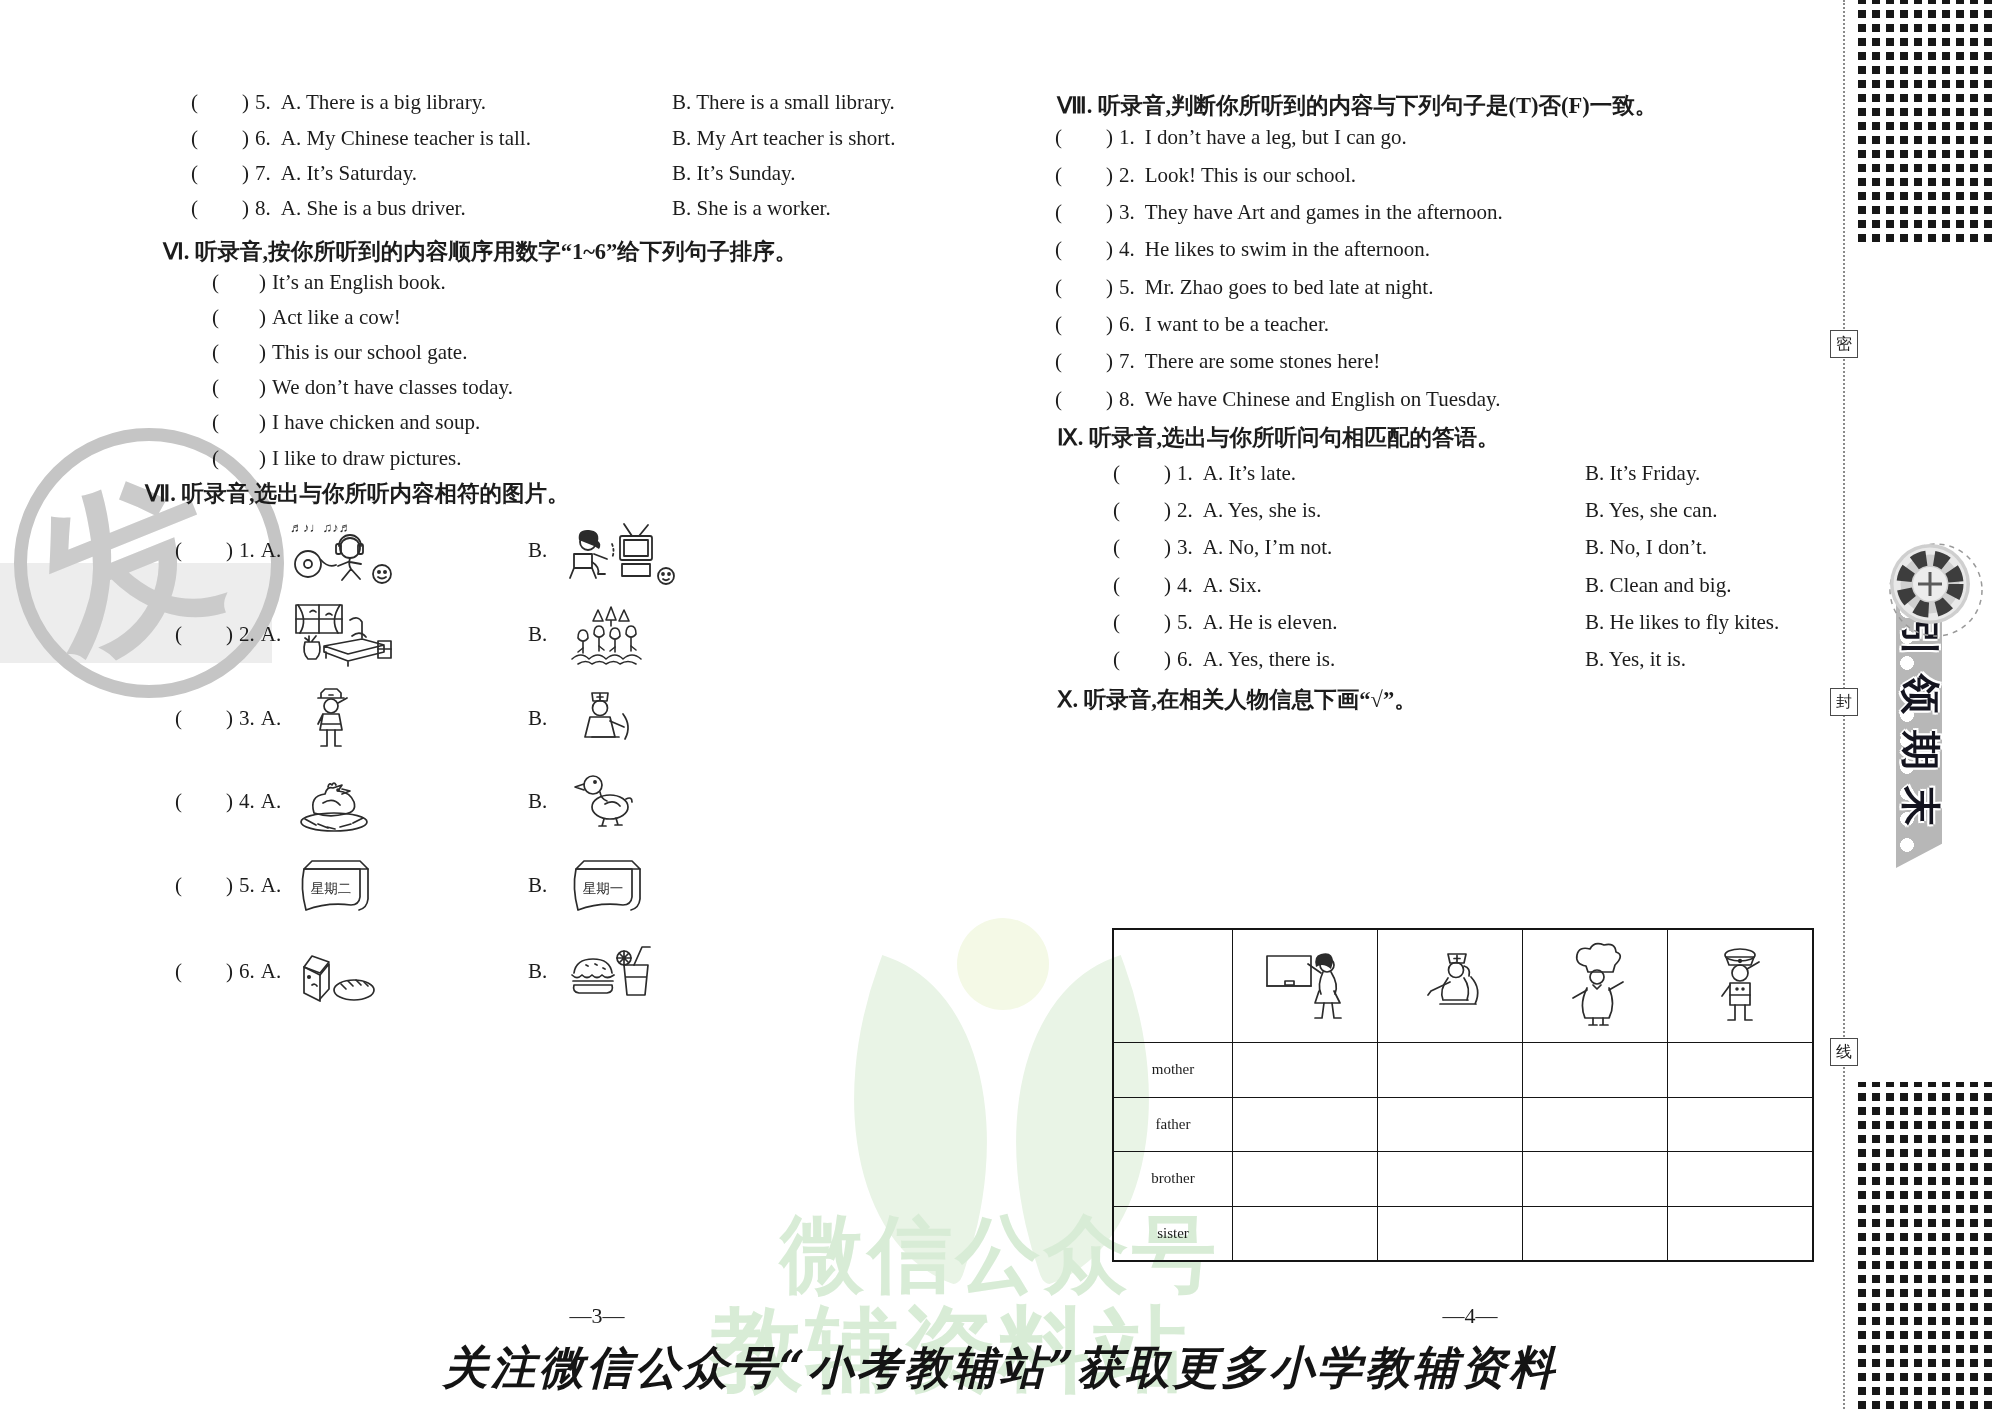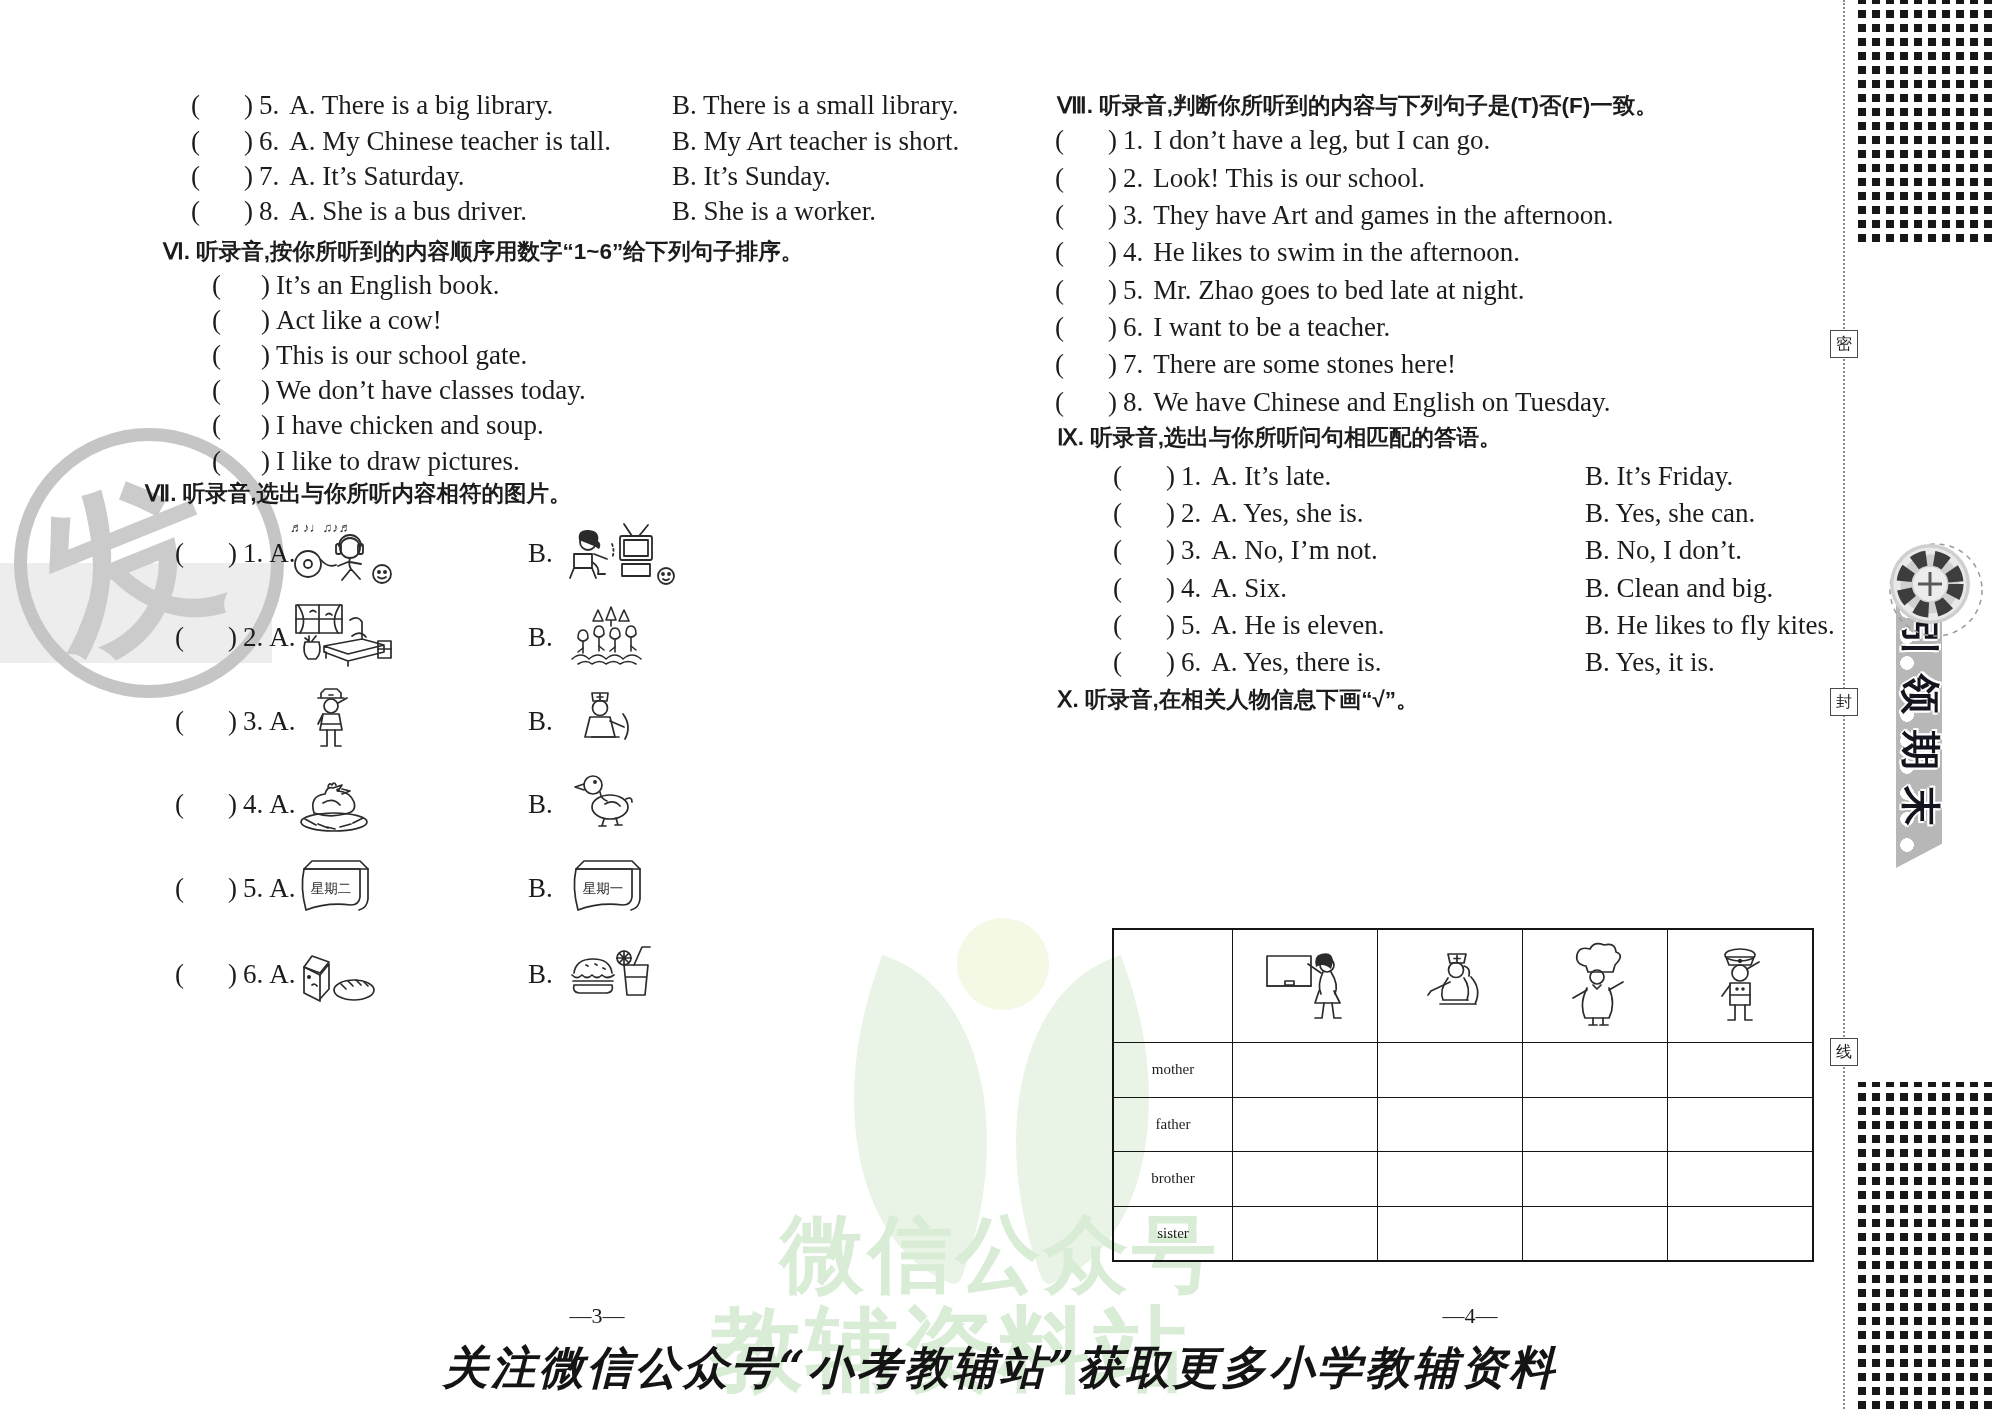--- a/index.html
+++ b/index.html
@@ -1,20 +1,20 @@
 <!DOCTYPE html>
 <html><head>
 <meta charset="utf-8">
 <style>
   html,body{margin:0;padding:0;background:#fff;}
   #root{position:relative;width:2000px;height:1409px;background:#fff;overflow:hidden;
         font-family:"Liberation Serif","DejaVu Serif",serif;color:#1c1c1c;}
   .abs{position:absolute;}
-  .en{font-size:27px;white-space:nowrap;}
-  .cnh{font-family:Liberation Sans, sans-serif;font-weight:700;font-size:22.5px;white-space:nowrap;}
+  .en{font-size:21px;white-space:nowrap;}
+  .cnh{font-family:Liberation Serif, serif;font-weight:700;font-size:22.5px;white-space:nowrap;}
   .page{position:absolute;top:0;height:1409px;z-index:5;}
   #page3{left:140px;width:830px;}
   #page4{left:1055px;width:790px;}
   .row{position:absolute;left:0;width:100%;}
   .qa,.qb,.qv,.pq,.pb{position:absolute;white-space:nowrap;}
   .qa{left:35px;margin-left:16px;} .qb{left:532px;}
   .qv{left:72px;}
   .ra{left:42px;} .rb{left:530px;}
   .bk{display:inline-block;width:44px;}
   .bk2{display:inline-block;width:40px;}

